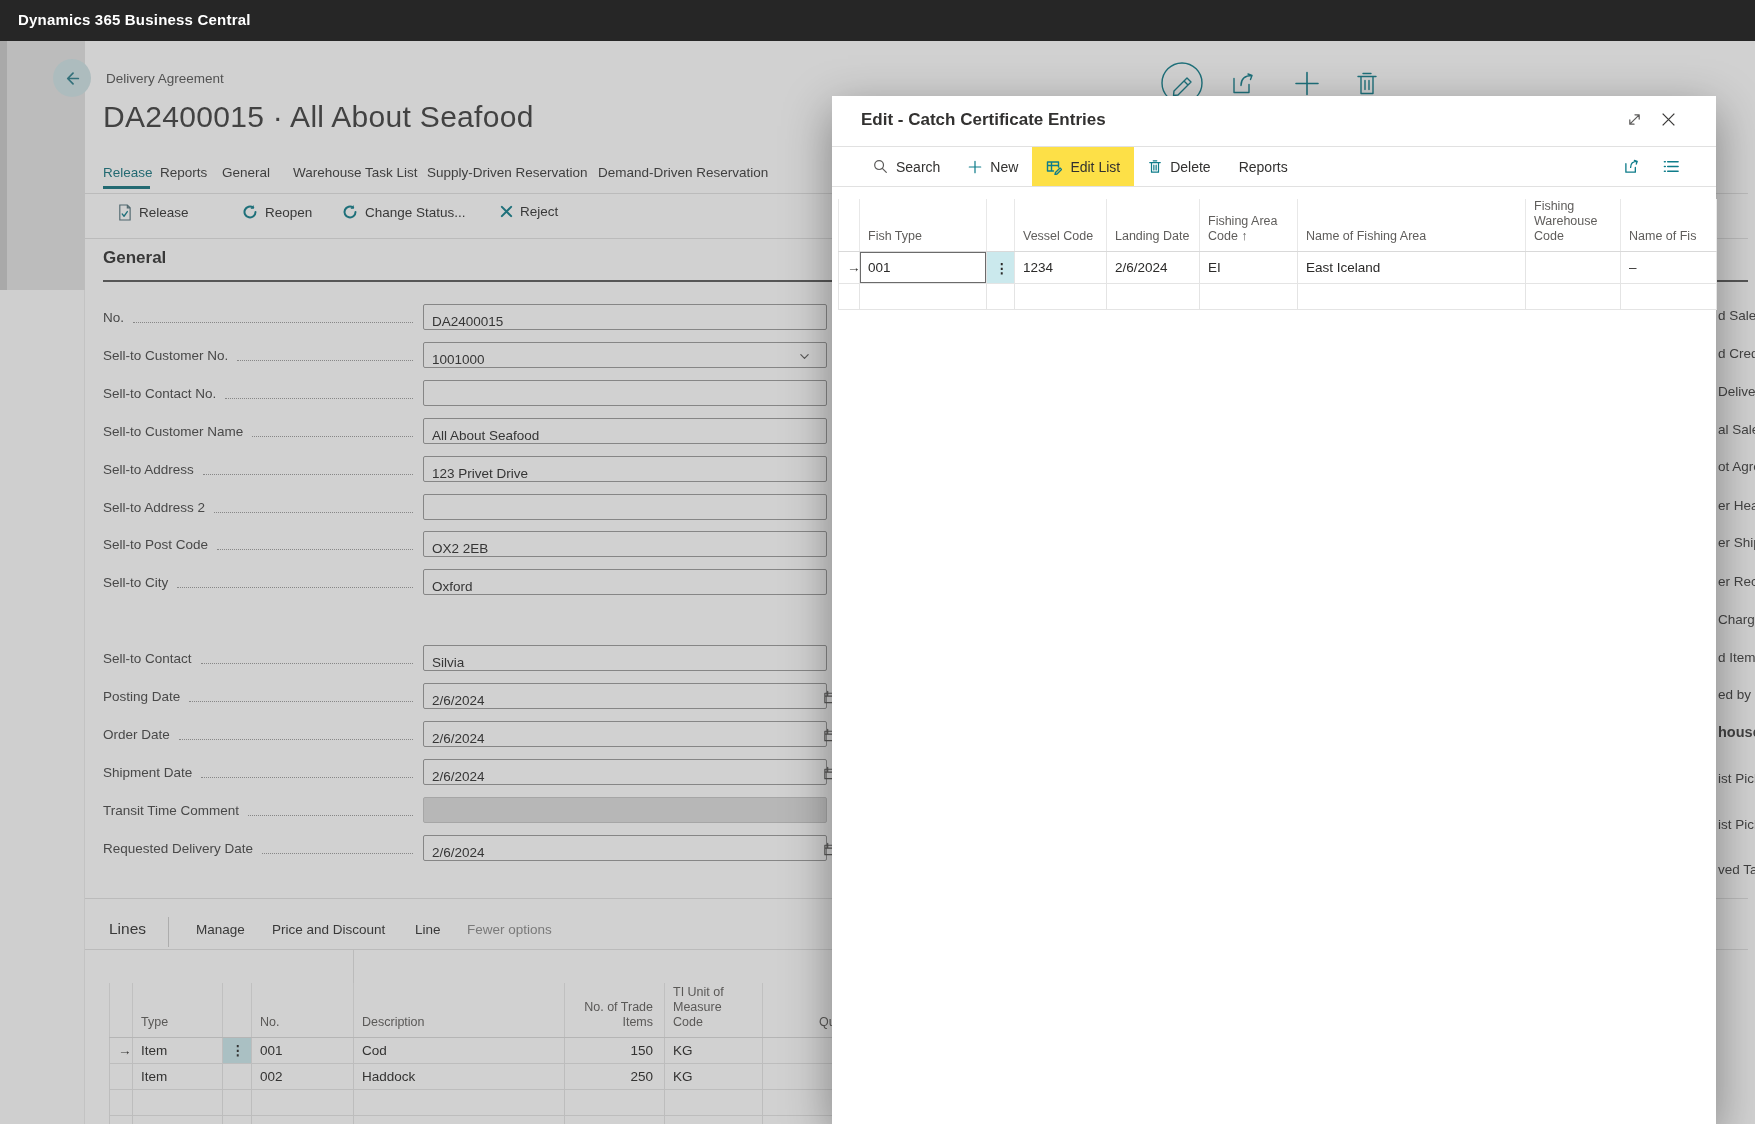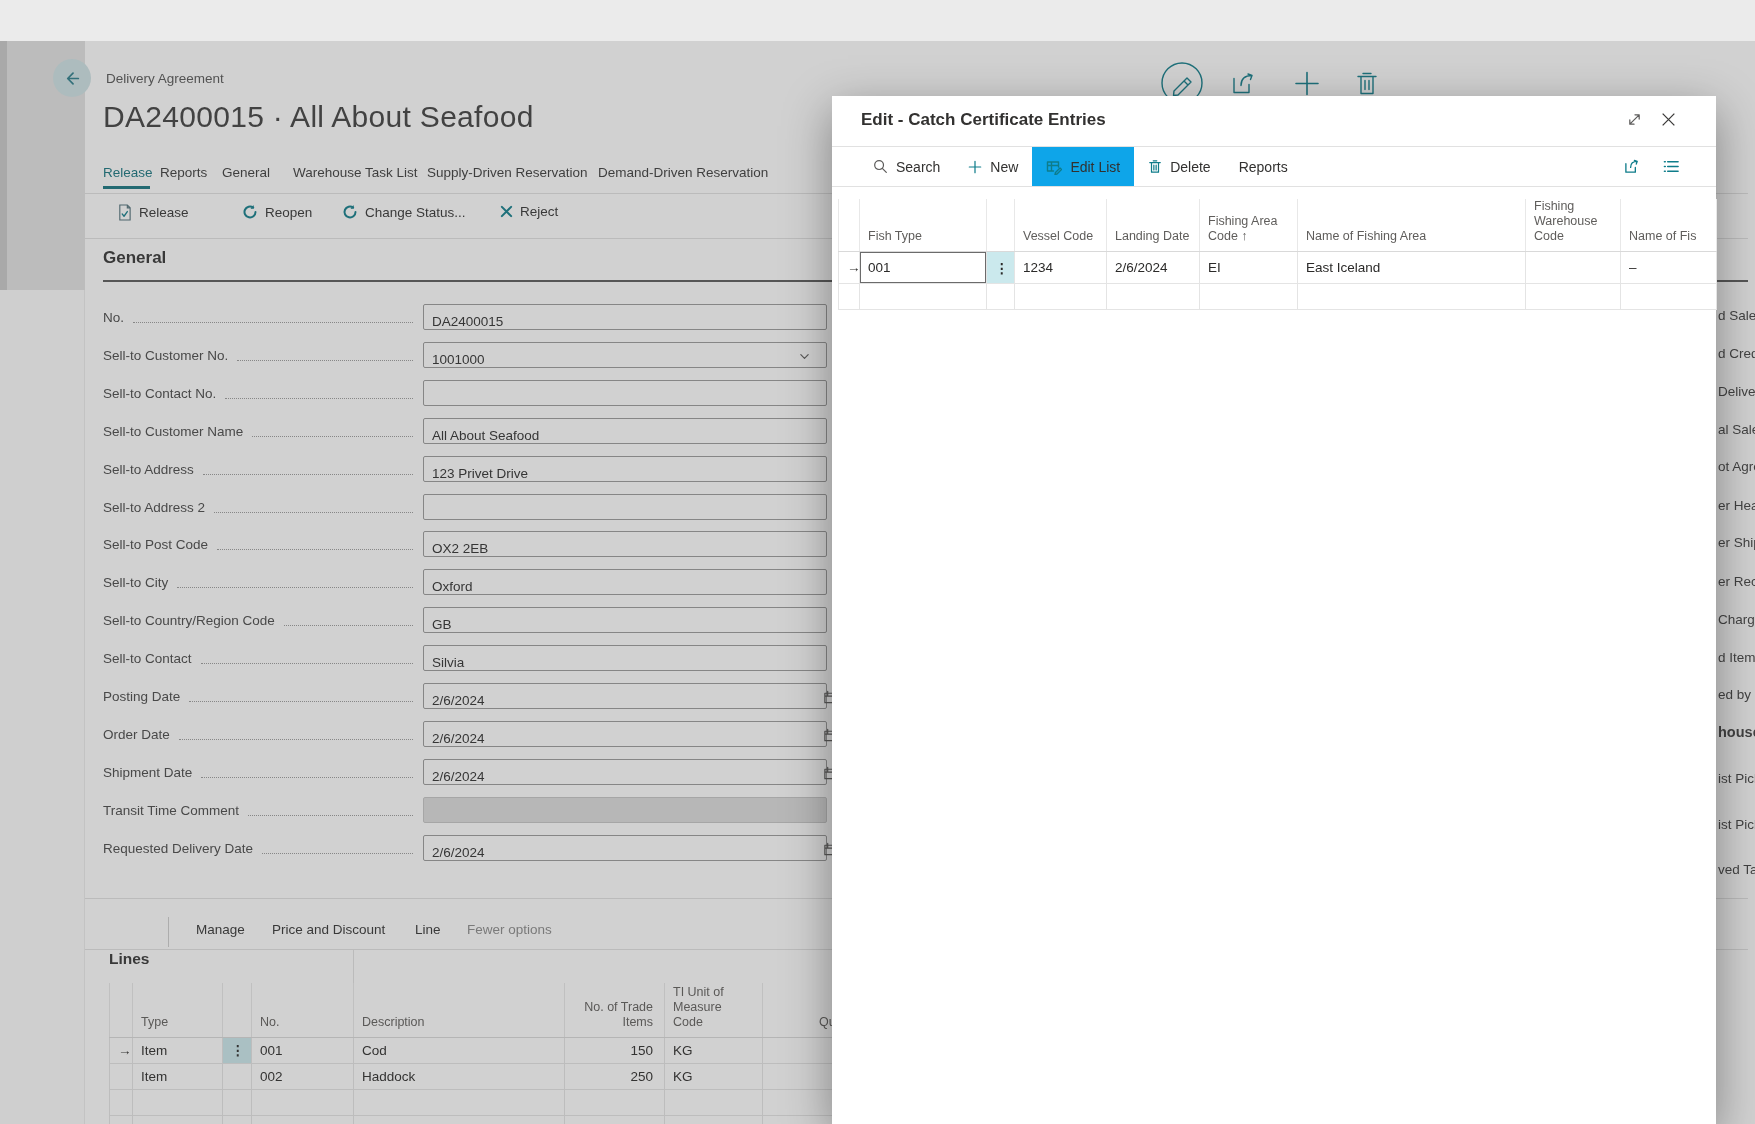--- a/index.html
+++ b/index.html
@@ -45,21 +45,21 @@
   .frow .leader { flex:1 1 auto; border-bottom:1px dotted #9b9b9b; height:12px; margin:0 10px 0 9px; }
   .finput { flex:0 0 404px; width:404px; height:26px; background:#fff; border:1px solid #9a9a9a;
             border-radius:2px; font-size:13.5px; color:#2e2e2e; display:flex; align-items:flex-end;
             padding:0 8px; position:relative; }
   .finput.disabled { background:#dcdcdc; border-color:#c6c6c6; }
   .finput .caret { position:absolute; right:16px; top:8px; }
   .finput .cal { position:absolute; right:-12px; top:5px; }
 
   
   .lines-bar { top:879px; height:26px; }
-  .lines-heading { position:absolute; left:109px; top:0; font-size:15.5px; font-weight:700; color:#333;margin-top:30px; }
+  .lines-heading { position:absolute; left:109px; top:0; font-size:15.5px; font-weight:400; color:#333; }
   .lines-sep { position:absolute; left:168px; top:-3px; width:1px; height:30px; background:#cfcfcf; }
   .lines-menu-item { position:absolute; top:2px; font-size:13.5px; color:#333; white-space:nowrap; cursor:pointer; }
   .lines-menu-item.muted { color:#8a8a8a; }
 
   table.grid { border-collapse:collapse; table-layout:fixed; background:#fff; }
   table.grid th { vertical-align:bottom; font-weight:400; font-size:12.5px; color:#5f5d5b;
                   text-align:left; padding:0 8px 7px 8px; border-bottom:1px solid #d9d9d9;
                   border-left:1px solid #e8e8e8; border-right:1px solid #e8e8e8; line-height:15px; }
   table.grid td { height:26px; font-size:13.5px; color:#2b2a29; padding:0 8px;
                   border:1px solid #e4e4e4; white-space:nowrap; overflow:hidden; }
@@ -79,21 +79,21 @@
   
   .modal { left:832px; top:96px; width:884px; height:1028px; background:#fff; z-index:100;
            box-shadow:0 14px 45px rgba(0,0,0,.38); }
   .modal-title { position:absolute; left:29px; top:14px; font-size:17px; font-weight:600; color:#323130; }
   .modal-winbtn { position:absolute; top:13px; width:20px; height:20px; display:flex; align-items:center;
                   justify-content:center; cursor:pointer; }
   .mtoolbar { position:absolute; left:0; top:50px; width:884px; height:41px;
               border-top:1px solid #e1e1e1; border-bottom:1px solid #e1e1e1;
               display:flex; align-items:stretch; font-size:14px; color:#323130; }
   .titem { display:flex; align-items:center; gap:8px; padding:0 14px; white-space:nowrap; cursor:pointer; }
-  .titem.active { background:#0ea5e9;align-items:center; }
+  .titem.active { background:#fde047;align-items:center; }
   .mtool-right { position:absolute; right:36px; top:50px; height:41px; display:flex; align-items:center; gap:22px; }
   .mtable { left:6px; top:103px; width:878px; }
   .mtable th { height:44px; }
   .mtable td { height:26px; }
   .mtable tr.sel td { height:32px; }
   td.selcell { box-shadow:inset 0 0 0 1px #6b6b6b; }
   .tlink { color:#0f7b8a; }
 
   .icon-teal { stroke:#0e7c8a; fill:none; stroke-width:1.4; stroke-linecap:round; stroke-linejoin:round; }
   .icon-gray { stroke:#5c5b5a; fill:none; stroke-width:1.3; stroke-linecap:round; stroke-linejoin:round; }
@@ -230,27 +230,20 @@
         <span class="leader"></span>
       <span class="finput">
           <span>OX2 2EB</span>
         </span>
     </div>
     <div class="abs frow" style="top:528px">
       <span class="flabel">Sell-to City</span>
         <span class="leader"></span>
       <span class="finput">
           <span>Oxford</span>
-        </span>
-    </div>
-    <div class="abs frow" style="top:566px">
-      <span class="flabel">Sell-to Country/Region Code</span>
-        <span class="leader"></span>
-      <span class="finput">
-          <span>GB</span>
         </span>
     </div>
     <div class="abs frow" style="top:604px">
       <span class="flabel">Sell-to Contact</span>
         <span class="leader"></span>
       <span class="finput">
           <span>Silvia</span>
         </span>
     </div>
     <div class="abs frow" style="top:642px">
@@ -392,20 +385,23 @@
       <span class="frag" style="top:646px">ed by U</span>
       <span class="frag bold" style="top:683px">house T</span>
       <span class="frag" style="top:730px">ist Pick</span>
       <span class="frag" style="top:776px">ist Pick</span>
       <span class="frag" style="top:821px">ved Tas</span>
     </div>
   </div>
 
   <div class="abs dim"></div>
 
+  <div class="abs topbar">
+    <span class="abs topbar-title">Dynamics 365 Business Central</span>
+  </div>
 
   <div class="abs modal">
     <div class="modal-title">Edit - Catch Certificate Entries</div>
 
     <div class="modal-winbtn" style="right:72px">
       <svg width="15" height="15" viewBox="0 0 16 16">
         <path class="icon-gray" d="M3 13 L13 3 M13 3 h-4.5 M13 3 v4.5 M3 13 h4.5 M3 13 v-4.5"></path>
       </svg>
     </div>
     <div class="modal-winbtn" style="right:38px">

